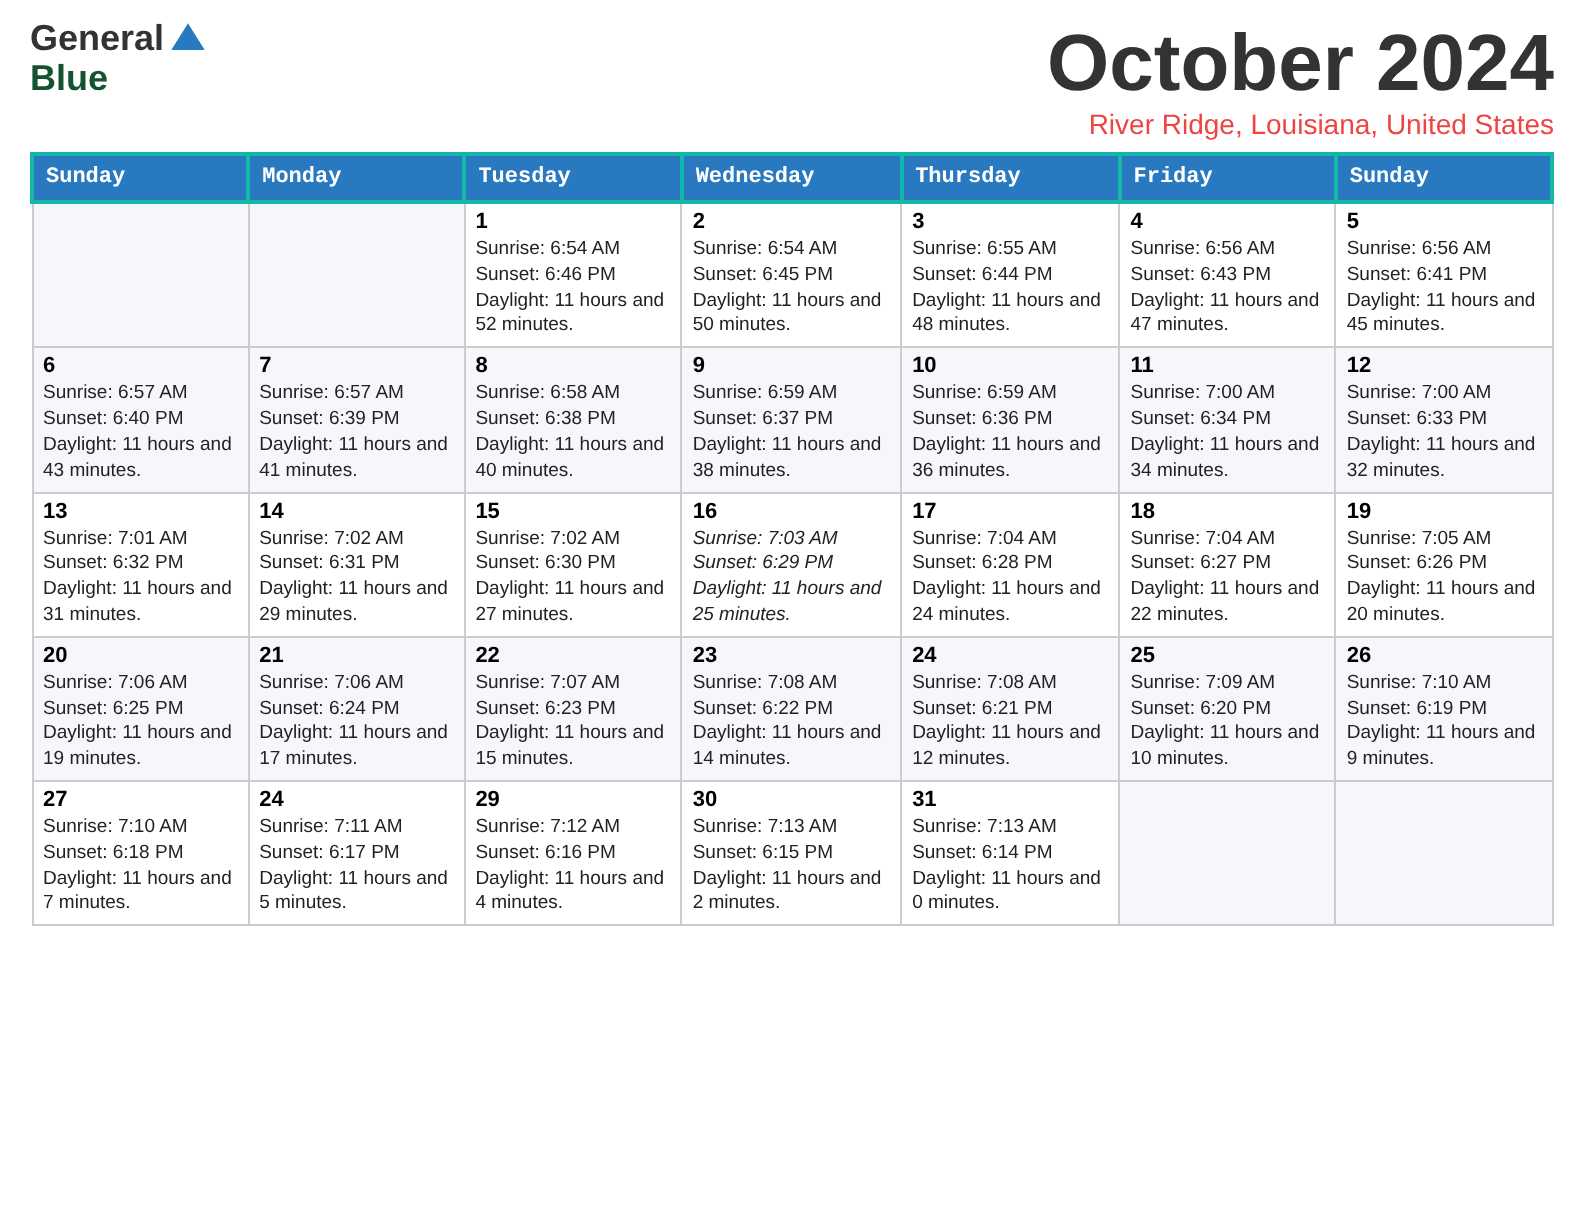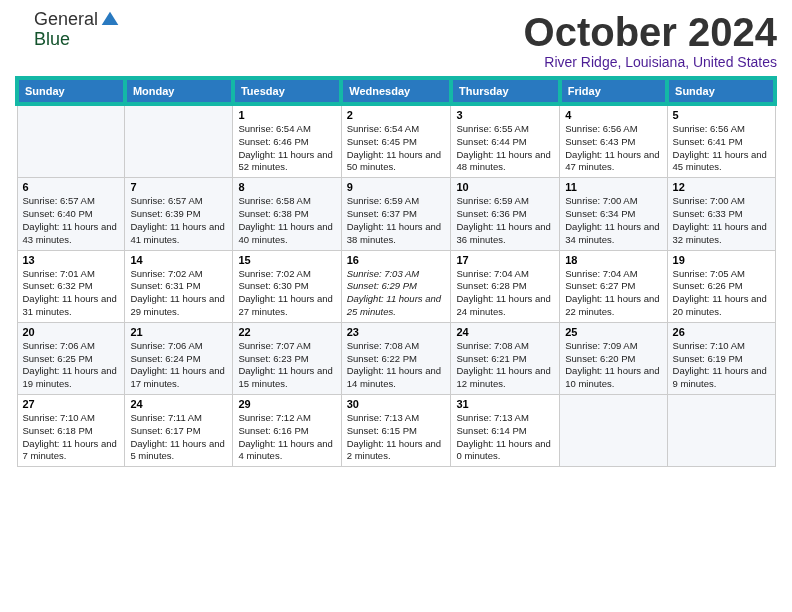--- a/index.html
+++ b/index.html
@@ -21,57 +21,57 @@
       justify-content: space-between;
       align-items: flex-start;
       margin-bottom: 6px;
     }
     .logo {
       display: flex;
       align-items: center;
     }
     .logo-text {
       font-size: 18px;
-      font-weight: normal;
+      font-weight: bold;
       line-height: 1.1;
-      margin-left: 19px;
     }
     .logo-general { color: #333; }
     .logo-blue { color: #14532d; }
     .logo-icon {
       width: 20px;
       height: 20px;
       margin-left: 2px;
     }
     .title-block {
       text-align: right;
     }
     .month-title {
       font-size: 40px;
       font-weight: bold;
       color: #333;
       line-height: 1.1;
     }
     .location {
       font-size: 14px;
-      color: #4c1d95;
+      color: #ef4444;
     }
     .calendar {
       width: 100%;
       border-collapse: collapse;
       font-size: 10px;
     }
     .calendar th {
       background-color: #2979c0;
       color: #fff;
       text-align: left;
       padding: 5px 6px;
       font-size: 11px;
       font-weight: bold;
-      border: 4px solid #14b8a6;
+      border: 2px solid #14b8a6;
+      font-family: Liberation Mono, monospace;
     }
     .calendar td {
       border: 1px solid #ccc;
       vertical-align: top;
       padding: 3px 5px;
       width: 113px;
       min-height: 70px;
       background: #fff;
     }
     .calendar tr:nth-child(even) td {

